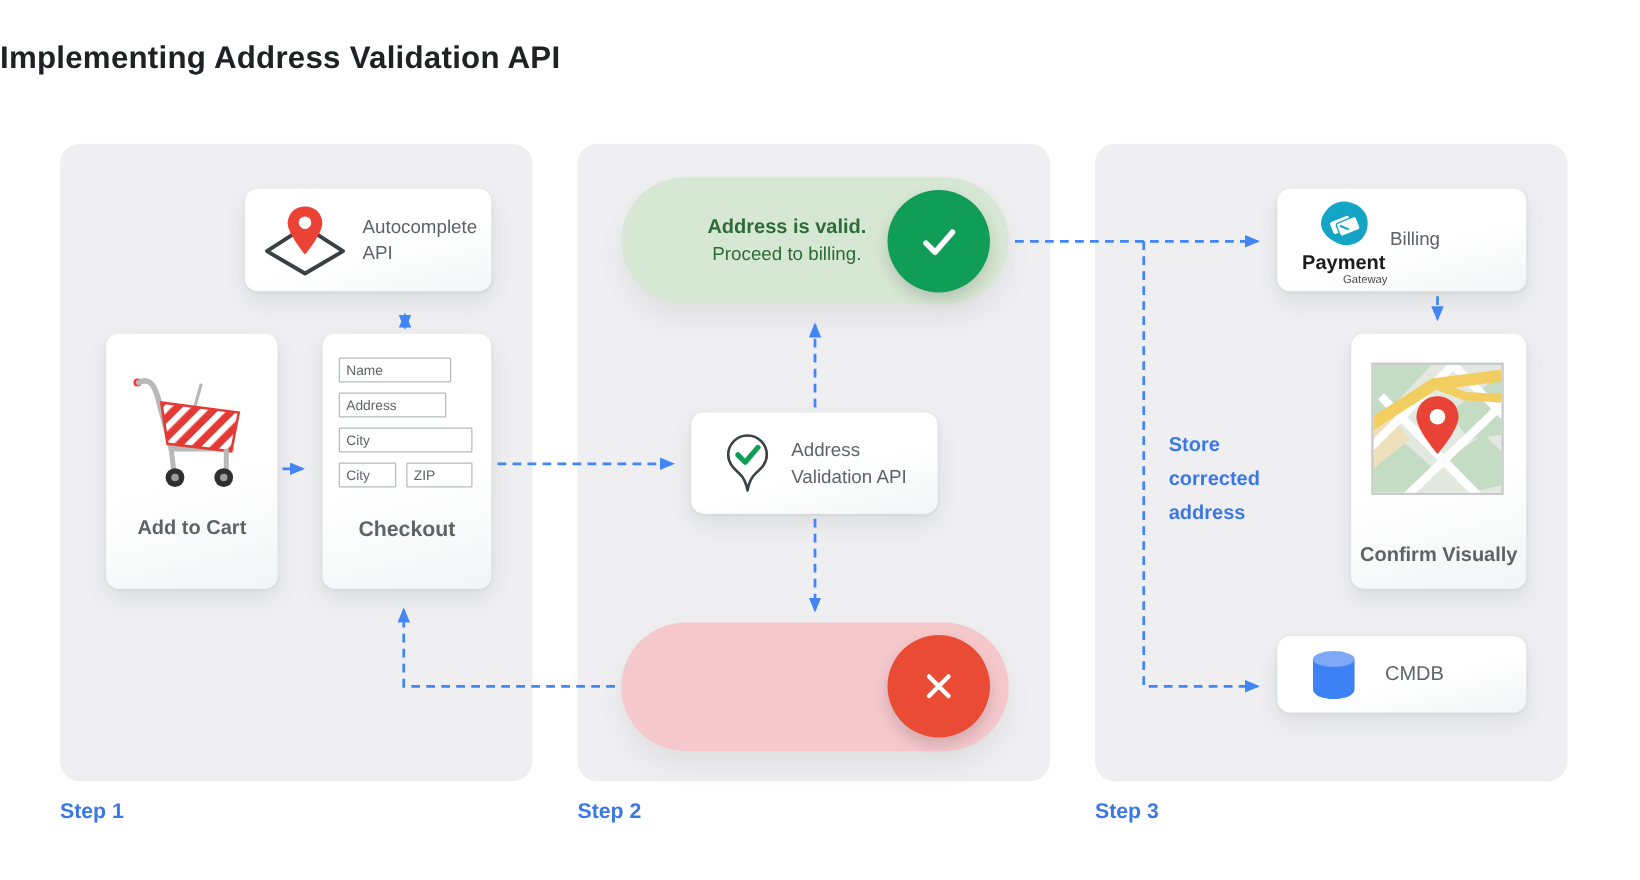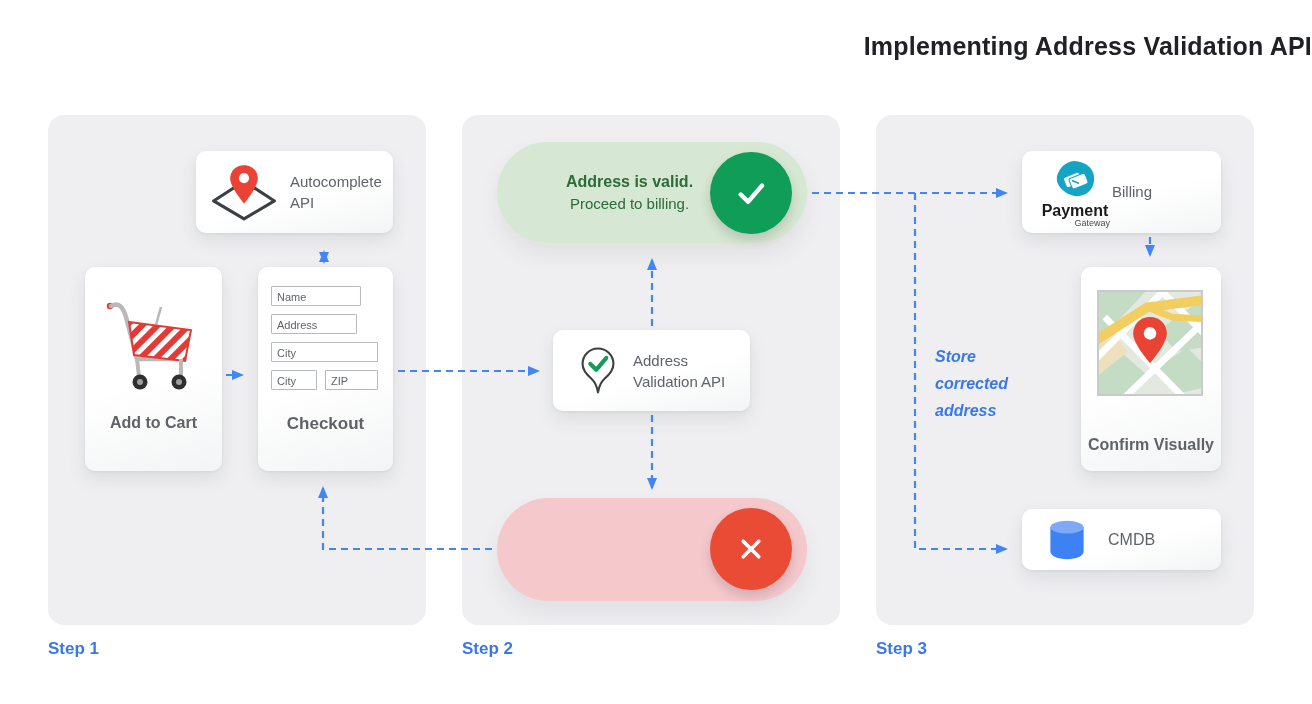--- a/index.html
+++ b/index.html
@@ -1,39 +1,39 @@
 <!DOCTYPE html>
 <html><head>
 <meta charset="utf-8">
 <style>
   html,body{margin:0;padding:0;background:#ffffff;}
   body{width:1312px;height:704px;position:relative;overflow:hidden;
        font-family:"Liberation Sans",sans-serif;color:#5f6368;}
   .abs{position:absolute;}
-  .title{left:0;right:0;top:32px;text-align:right;font-size:25px;font-weight:bold;color:#202124;letter-spacing:.2px;}
+  .title{left:0;right:0;top:32px;text-align:left;font-size:25px;font-weight:bold;color:#202124;letter-spacing:.2px;}
   .panel{top:115px;width:378px;height:510px;background:#efeff1;border-radius:16px;}
   .step-label{top:639px;font-size:17px;font-weight:bold;color:#3b78e7;}
   .card{background:linear-gradient(165deg,#ffffff 55%,#f3f4f5);border-radius:10px;
         box-shadow:0 8px 18px rgba(60,64,67,.10),0 1px 3px rgba(60,64,67,.08);}
   .card-label{font-size:15px;color:#5f6368;}
   .big-label{font-size:16px;font-weight:bold;color:#5f6368;text-align:center;line-height:25px;}
   .hcard{display:flex;align-items:center;}
   .pill{border-radius:52px;box-shadow:0 12px 22px rgba(60,64,67,.08);}
   .pill-circle{position:absolute;top:10px;right:15px;width:82px;height:82px;border-radius:50%;
                box-shadow:0 6px 12px rgba(0,0,0,.15);display:flex;align-items:center;justify-content:center;}
   .pill-text{position:absolute;left:55px;right:100px;top:50%;transform:translateY(-50%);
              text-align:center;font-size:15px;line-height:22px;}
   .pill-text b{font-size:16px;display:block;}
   .valid-pill{background:#d6e7d3;}
   .valid-pill .pill-text{color:#2d6b37;}
   .invalid-pill{background:#f5c8cc;}
   .invalid-pill .pill-text{color:#9b2133;}
   .field{border:1px solid #b6babf;background:#fff;height:20px;line-height:20px;
          font-size:11px;color:#5f6368;padding-left:5px;box-sizing:border-box;border-radius:1px;}
-  .note{font-size:16px;font-weight:bold;color:#3b78e7;line-height:27px;font-style:italic;}
+  .note{font-size:16px;font-weight:bold;color:#3b78e7;line-height:27px;}
   .logo-primary{font-size:16px;font-weight:bold;color:#1b1b1b;line-height:15px;}
   .logo-secondary{font-size:9px;color:#4a4a4a;text-align:right;}
   svg{display:block;}
 </style>
 </head>
 <body>
 
 <div class="abs title">Implementing Address Validation API</div>
 
 <div class="abs panel" style="left:48px;"></div>

